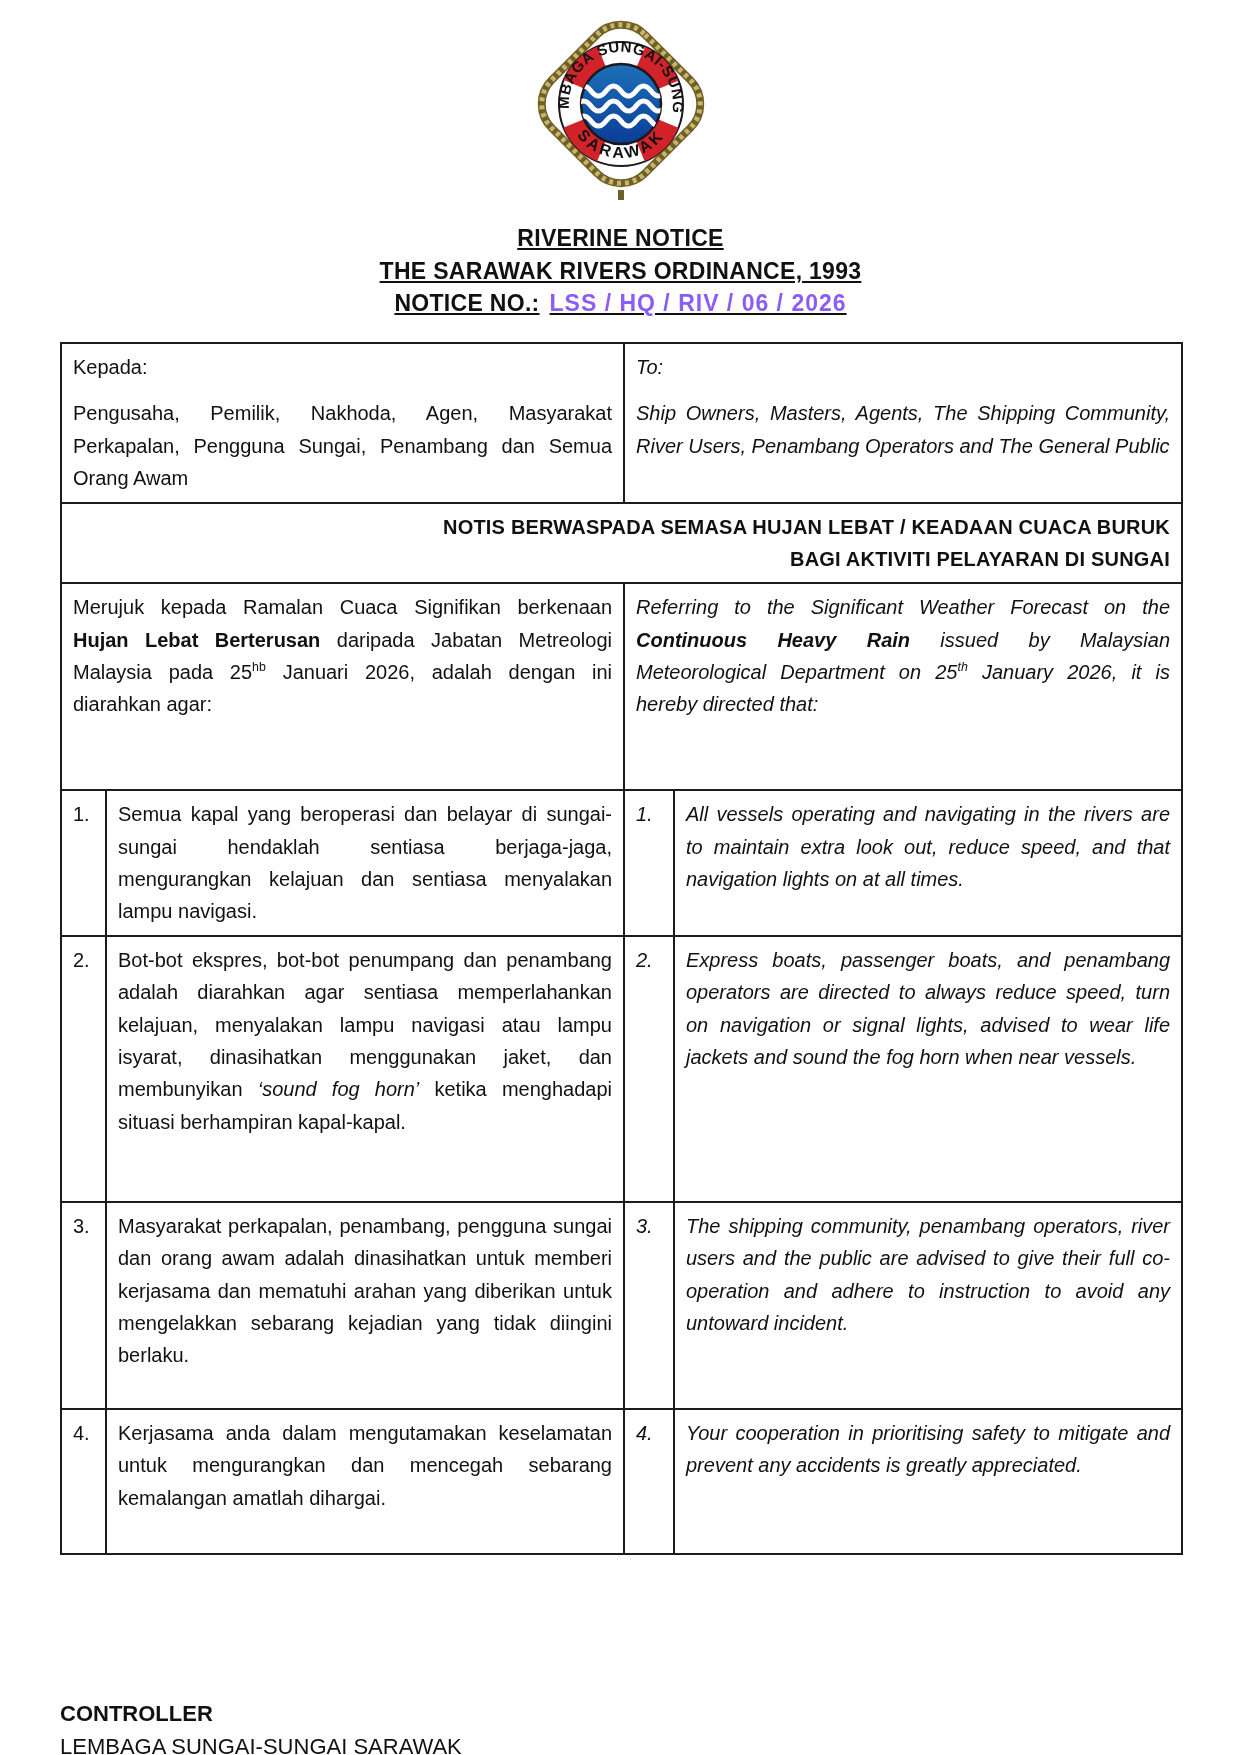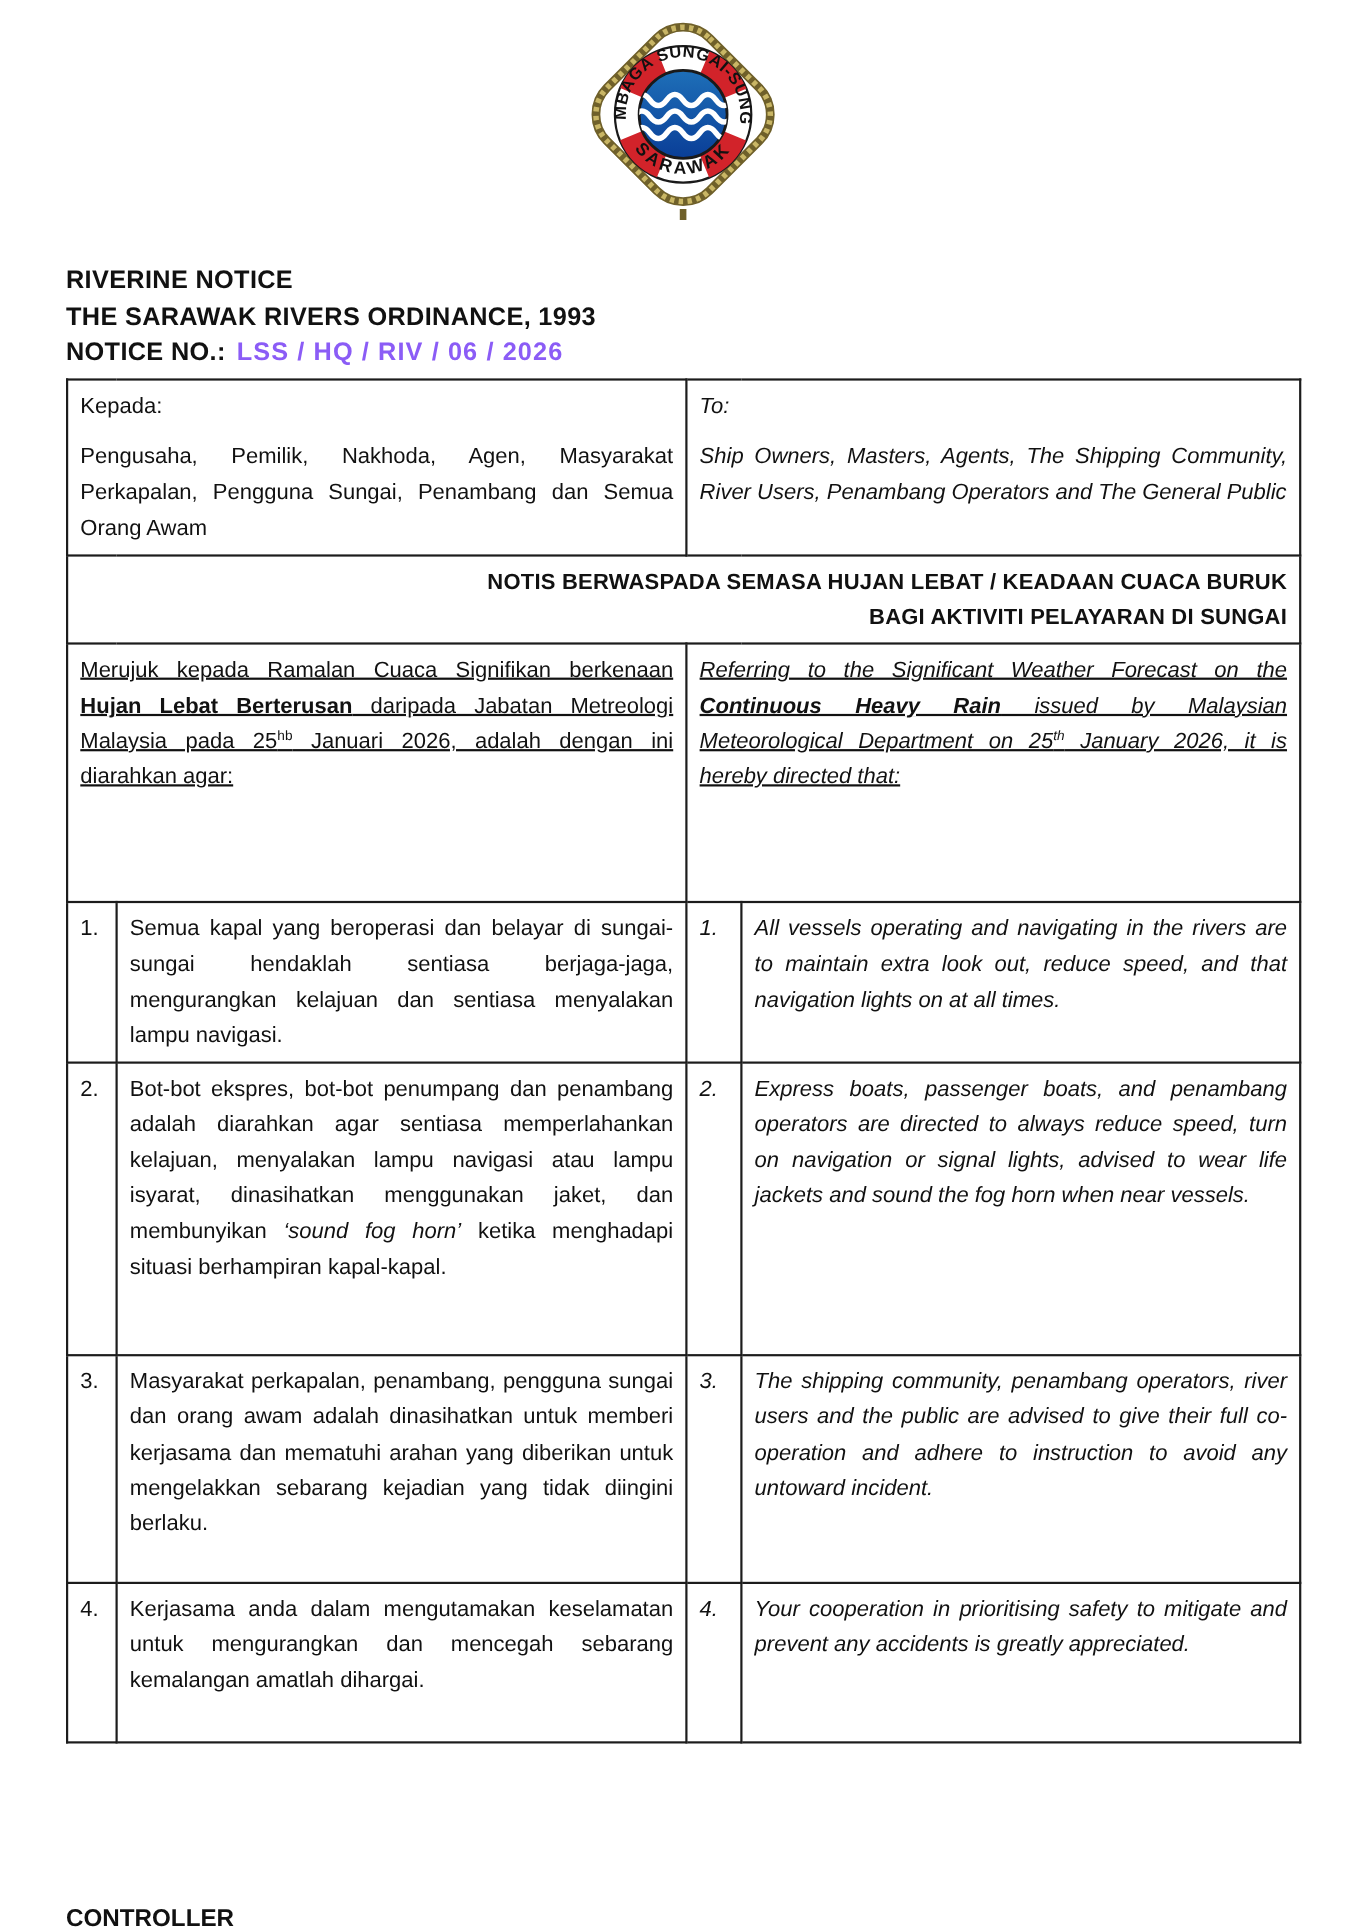--- a/index.html
+++ b/index.html
@@ -7,45 +7,45 @@
     width:1241px;height:1755px;
     font-family:"Liberation Sans","DejaVu Sans",sans-serif;
     color:#111;position:relative;overflow:hidden;
   }
   .page{width:1121px;margin:0 auto;padding-top:12px;}
 
   
   .logo-wrap{display:flex;justify-content:center;align-items:flex-start;height:192px;}
 
   
-  .title-block{margin-top:34px;line-height:1.42;}
+  .title-block{text-align:center;margin-top:18px;line-height:1.42;text-decoration:underline;}
   .title-line{font-weight:bold;font-size:23px;letter-spacing:.3px;}
   .notice-line{font-weight:bold;font-size:23px;letter-spacing:.3px;}
   .notice-no{color:#8b5cf6;margin-left:10px;letter-spacing:1px;}
 
   
   table.notice{
     width:1121px;border-collapse:collapse;table-layout:fixed;
-    margin-top:8px;
+    margin-top:22px;
   }
   table.notice td{
     border:2px solid #1c1c1c;vertical-align:top;
     padding:7px 11px;font-size:20px;line-height:1.62;
   }
   td.en, .en p, .en div{font-style:italic;}
   .cell-label{margin-bottom:14px;}
   td p{margin:0;text-align:justify;}
   td .just{text-align:justify;}
   td.subject{
     text-align:right;font-weight:bold;font-size:25px;
     line-height:1.45;padding:12px 8px;letter-spacing:.2px;
   }
   td.num{padding-left:9px;padding-right:4px;}
   td.numen{padding-left:13px;padding-right:2px;}
-  .h-addr{height:123px;} .h-subj{height:75px;} .h-pre{height:235px;text-decoration:underline;}
+  .h-addr{height:123px;} .h-subj{height:75px;} .h-pre{height:207px;}
   .h-i1{height:140px;} .h-i2{height:266px;} .h-i3{height:207px;} .h-i4{height:145px;}
   sup{font-size:0.62em;line-height:0;}
 
   
   .footer{margin-top:142px;line-height:1.5;}
   .footer .f1{font-weight:bold;font-size:22px;}
   .footer .f2{font-size:22px;}
 </style>
 </head>
 <body>

